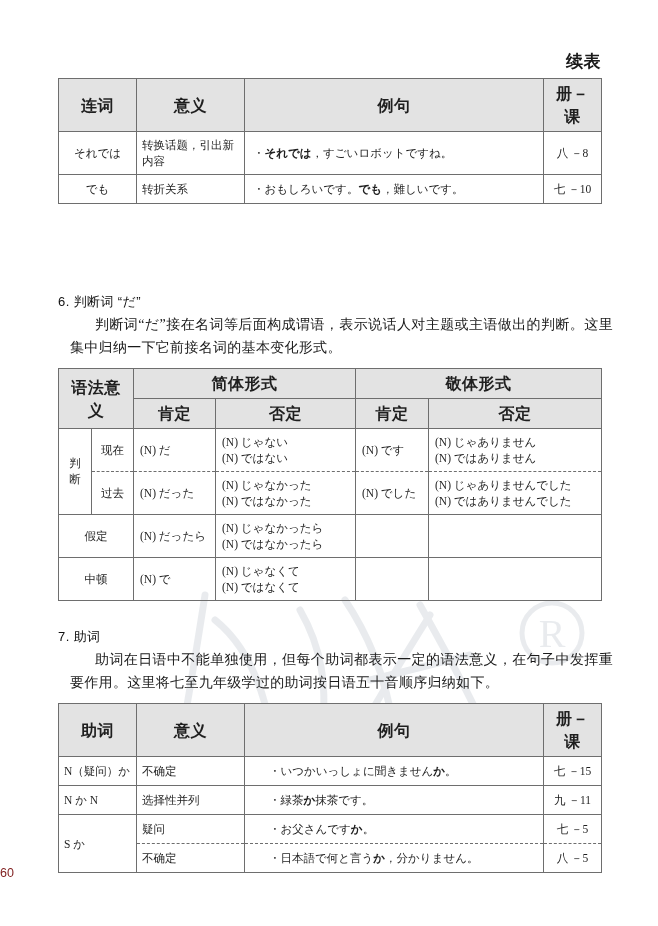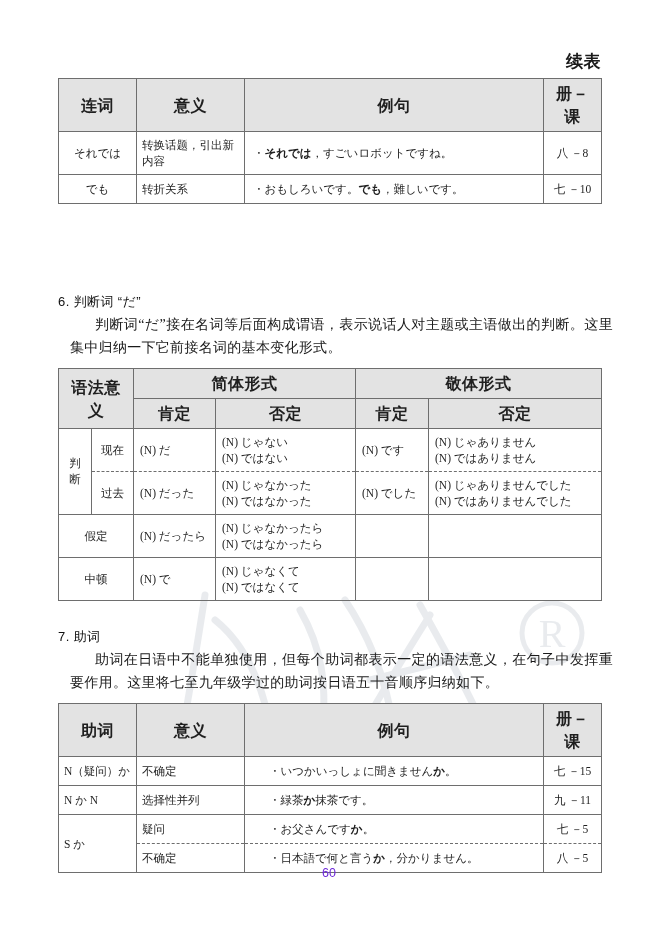--- a/index.html
+++ b/index.html
@@ -165,24 +165,23 @@
   }
   #sec6-para { top: 314px; }
   #sec7-para { top: 649px; }
 
   
   .page-num {
     position: absolute;
     left: 0;
     right: 0;
     top: 866px;
-    text-align: center;
     font-size: 12.5px;
     font-family: "Liberation Sans", "DejaVu Sans", sans-serif;
-    color: #6d28d9;
+    color: #7f1d1d;
   }
 
   .lines span { display: block; }
 </style>
 </head>
 <body>
 
 <div class="page">
 
   <div class="watermark">

